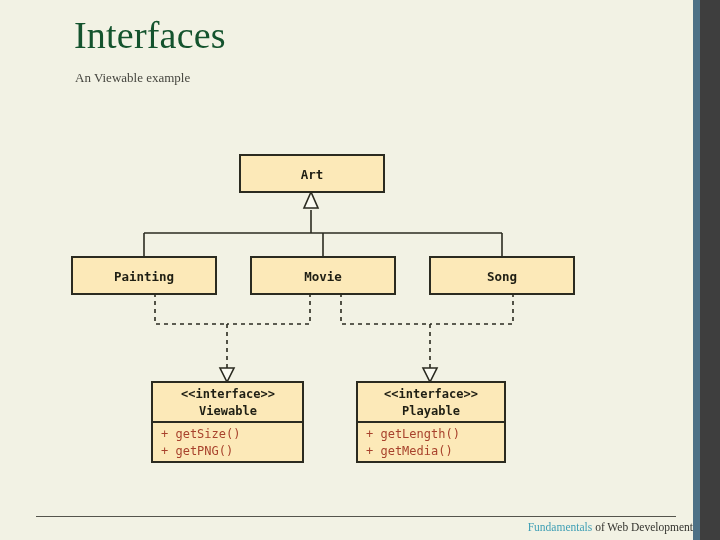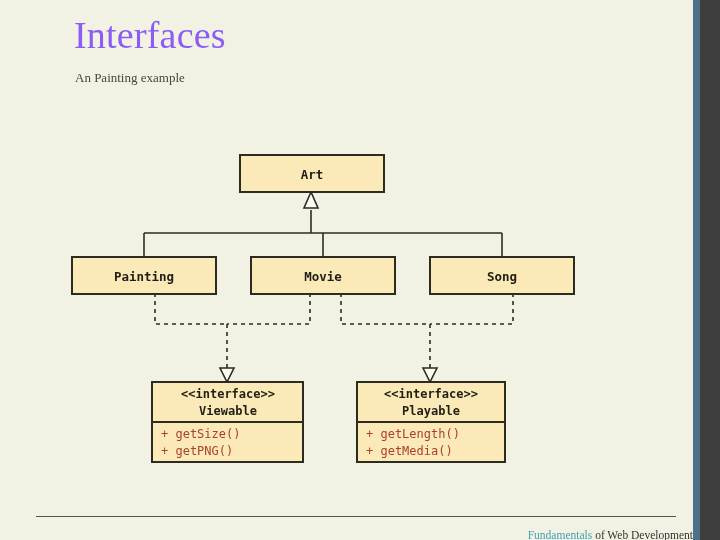--- a/index.html
+++ b/index.html
@@ -33,21 +33,21 @@
     background: #3e3e3e;
   }
   
   #page-title {
     position: absolute;
     left: 74px;
     top: 14px;
     font-family: "Liberation Serif", serif;
     font-size: 38px;
     font-weight: normal;
-    color: #8b5cf6;
+    color: #14532d;
     letter-spacing: 0.2px;
     margin: 0;
     line-height: 1.15;
   }
   #page-subtitle {
     position: absolute;
     left: 75px;
     top: 70px;
     font-family: "Liberation Serif", serif;
     font-size: 13px;
@@ -127,36 +127,35 @@
     white-space: nowrap;
   }
   #footer-right {
     position: absolute;
     right: 27px;
     top: 521px;
     font-family: "Liberation Serif", serif;
     font-size: 11.5px;
     color: #33332e;
     white-space: nowrap;
-    margin-top: 8px;
   }
   .author-name, .book-title-accent {
     color: #3f9fb5;
   }
 </style>
 </head>
 <body>
 
 <div id="slide">
 
   <div id="stripe-accent"></div>
   <div id="stripe-dark"></div>
 
   <h1 id="page-title">Interfaces</h1>
-  <p id="page-subtitle">An Painting example</p>
+  <p id="page-subtitle">An Viewable example</p>
 
   <svg id="uml-diagram" viewBox="0 0 694 360">
 
     <g>
       <path class="uml-generalization-line" d="M 311 80 L 311 103"></path>
       <path class="uml-generalization-line" d="M 144 103 L 502 103"></path>
       <path class="uml-generalization-line" d="M 144 103 L 144 127"></path>
       <path class="uml-generalization-line" d="M 323 103 L 323 127"></path>
       <path class="uml-generalization-line" d="M 502 103 L 502 127"></path>
       <polygon class="uml-arrowhead" points="311,62 304,78 318,78"></polygon>

